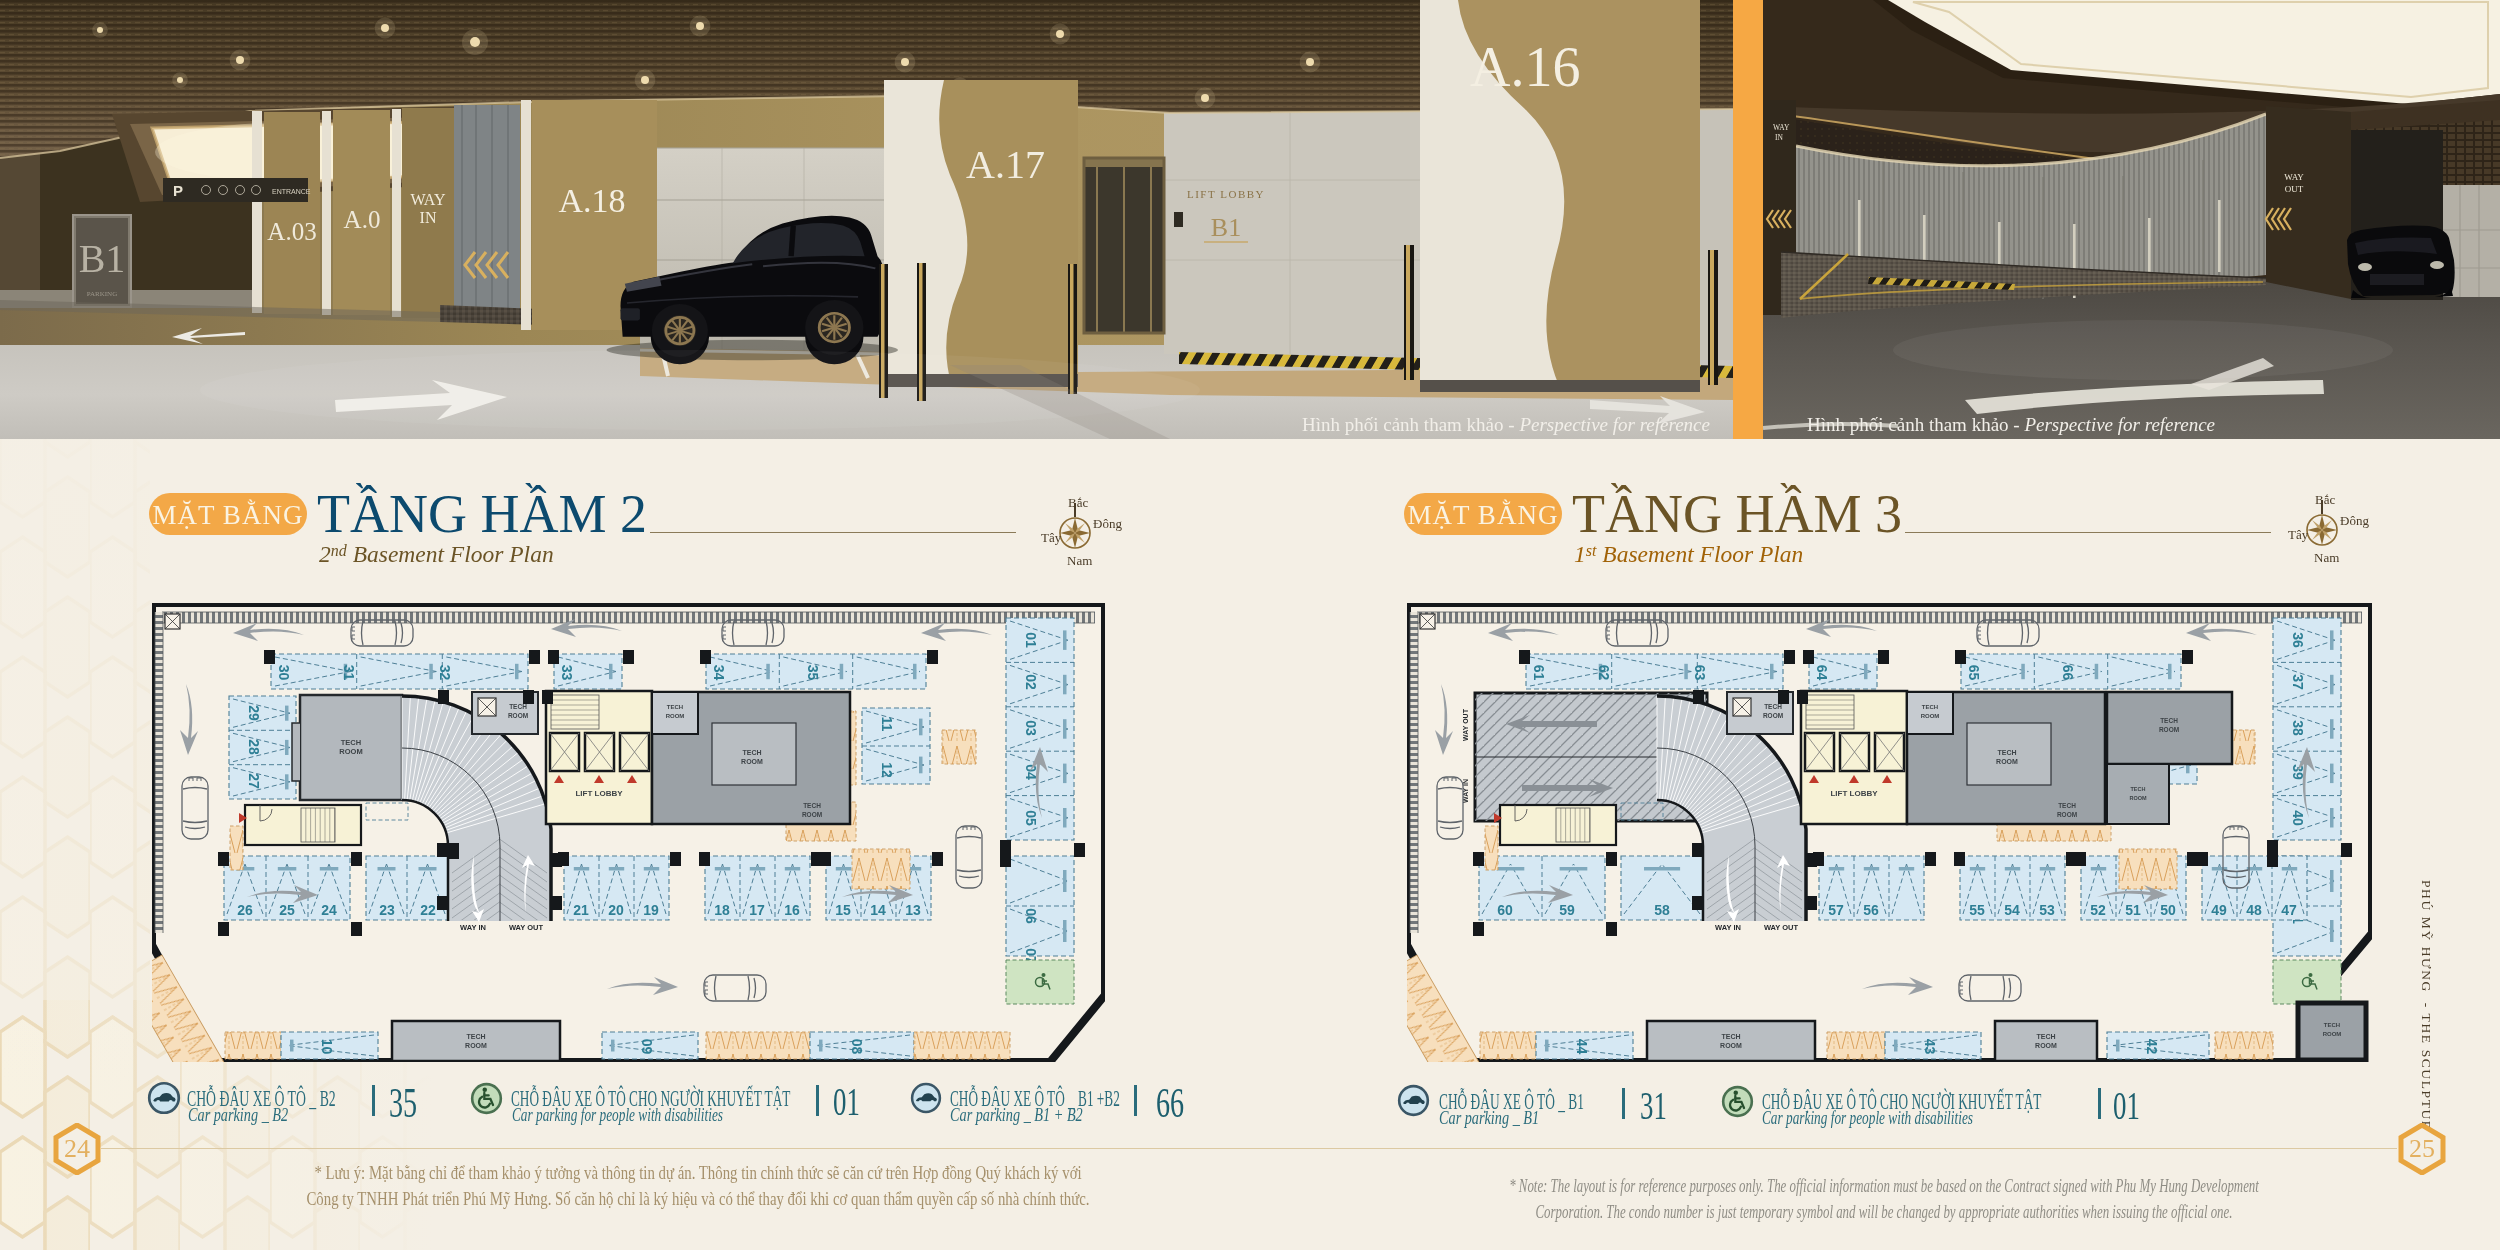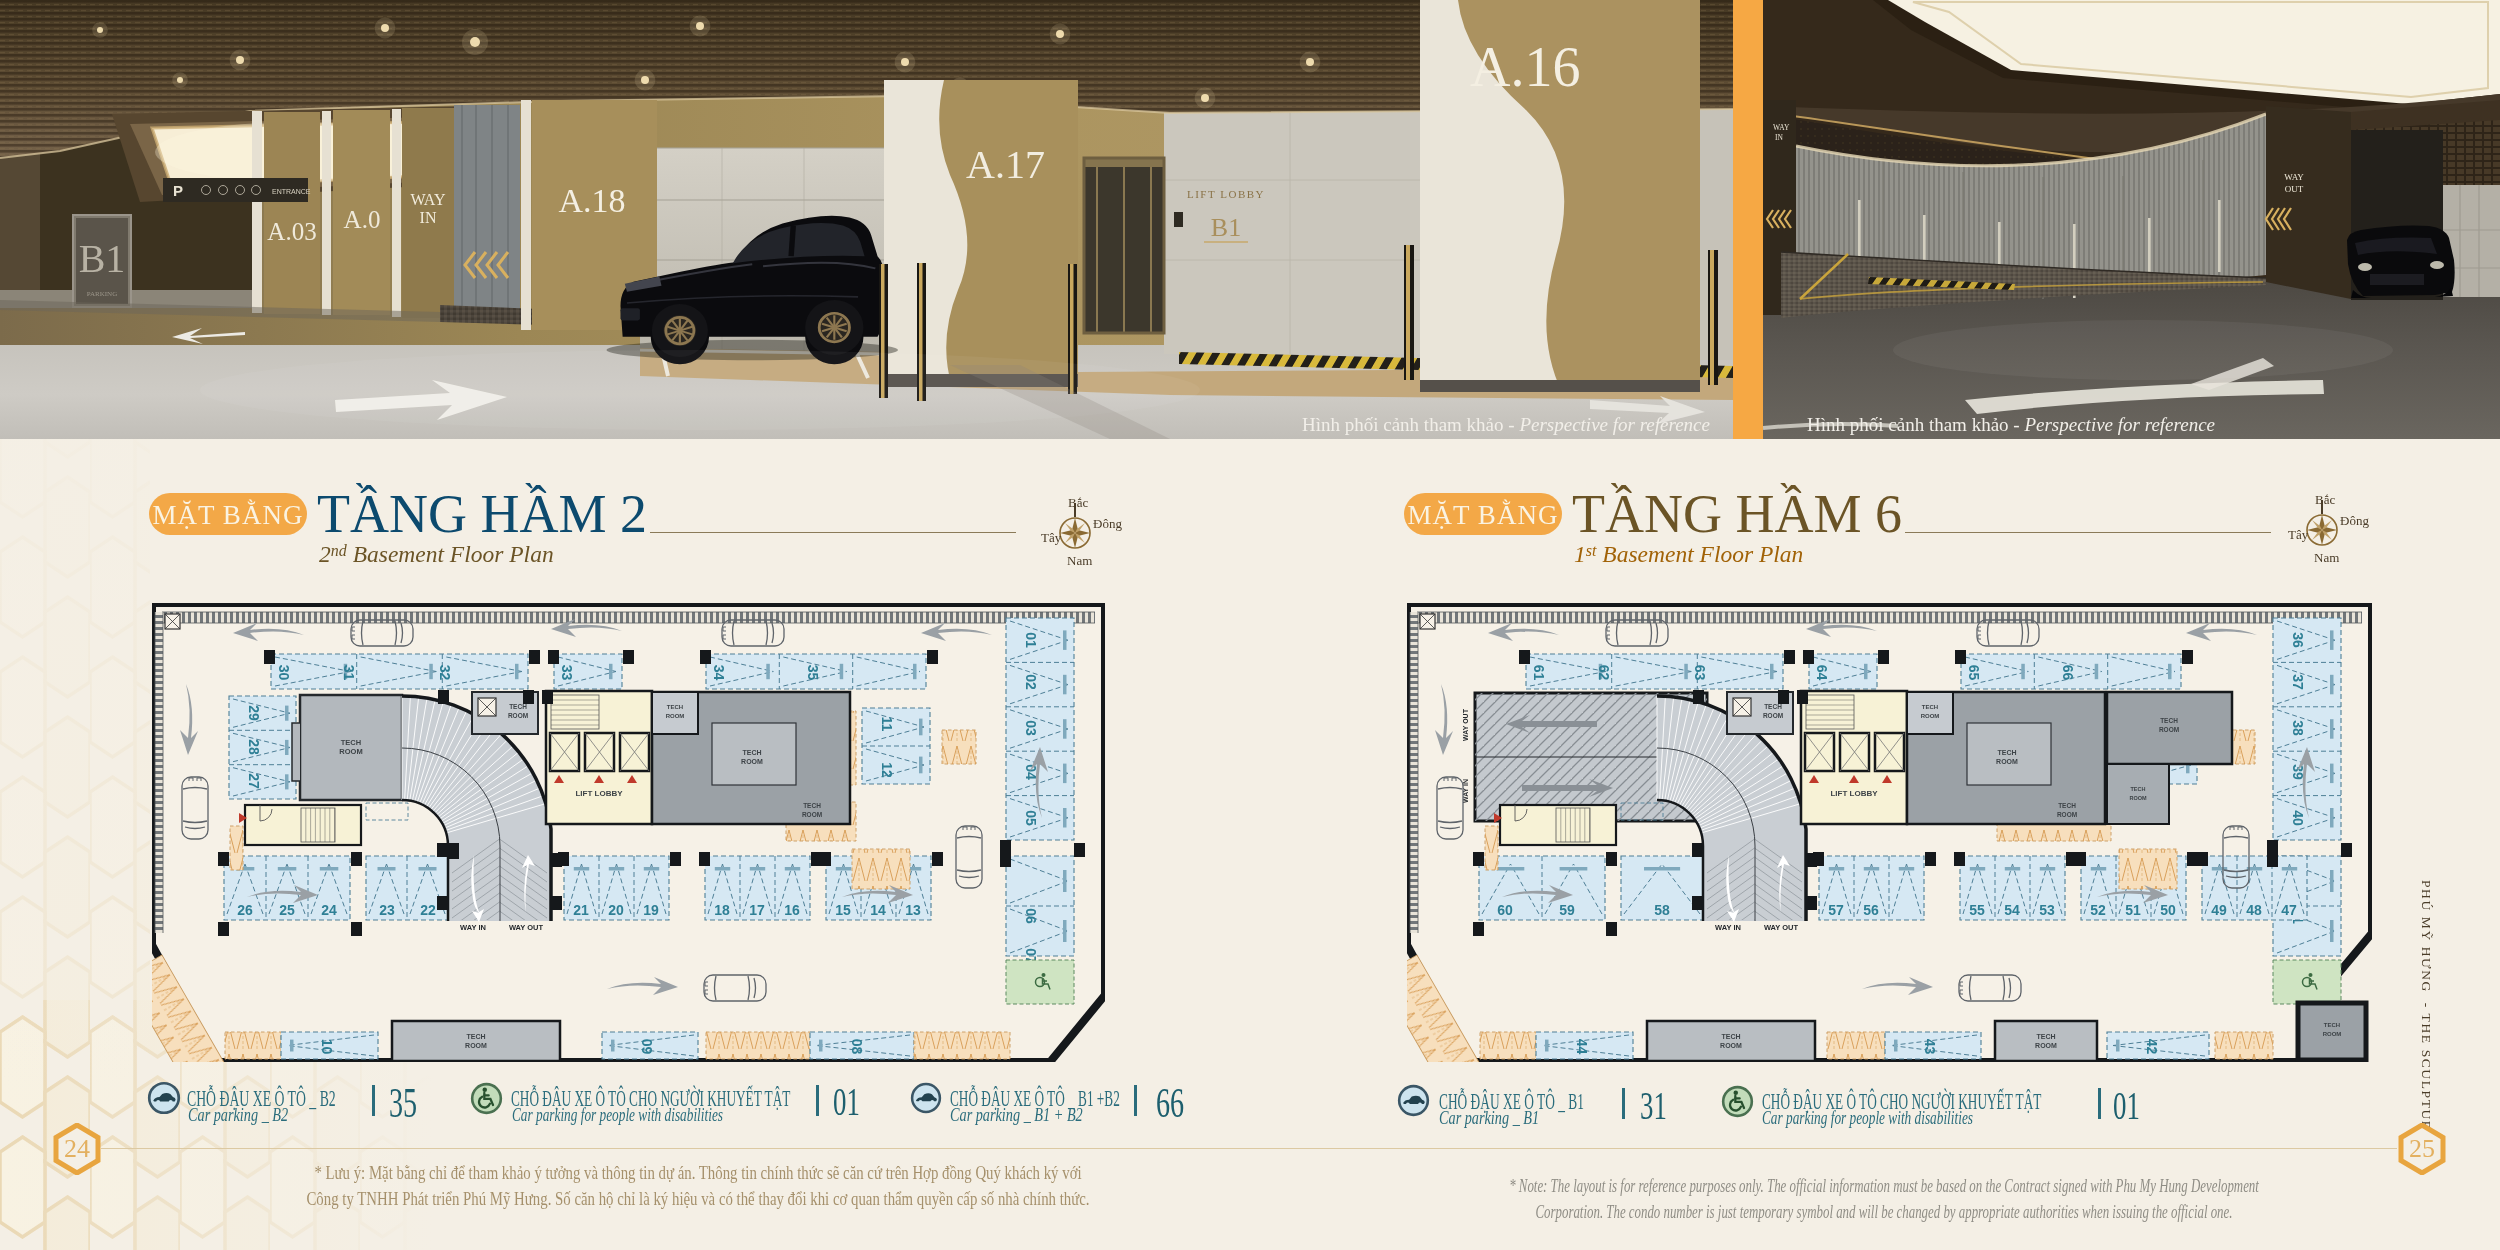--- a/index.html
+++ b/index.html
@@ -921,21 +921,21 @@
 
   <div class="abs" style="left:1285px;top:414px;width:425px;text-align:right;font-size:19px;color:#f2efe9;">Hình phối cảnh tham khảo - <i>Perspective for reference</i></div>
   <div class="abs" style="left:1807px;top:414px;width:500px;font-size:19px;color:#f2efe9;">Hình phối cảnh tham khảo - <i>Perspective for reference</i></div>
 
   <div class="abs" style="left:149px;top:493px;width:158px;height:42px;border-radius:21px;background:#f3a847;color:#faf3e2;font-size:27px;text-align:center;line-height:44px;letter-spacing:1px;white-space:nowrap;">MẶT BẰNG</div>
   <div class="abs" style="left:317px;top:487px;font-size:54px;line-height:1;color:#0c4a6e;letter-spacing:0px;">TẦNG HẦM 2</div>
   <div class="abs" style="left:319px;top:541px;font-size:23.5px;font-style:italic;color:#6b5426;">2<span style="font-size:16px;vertical-align:6px;">nd</span> Basement Floor Plan</div>
   <div class="abs" style="left:650px;top:532px;width:366px;height:1px;background:#8a7a58;"></div>
 
   <div class="abs" style="left:1404px;top:493px;width:158px;height:42px;border-radius:21px;background:#f3a847;color:#faf3e2;font-size:27px;text-align:center;line-height:44px;letter-spacing:1px;white-space:nowrap;">MẶT BẰNG</div>
-  <div class="abs" style="left:1572px;top:487px;font-size:54px;line-height:1;color:#6b5426;letter-spacing:0px;">TẦNG HẦM 6</div>
+  <div class="abs" style="left:1572px;top:487px;font-size:54px;line-height:1;color:#6b5426;letter-spacing:0px;">TẦNG HẦM 3</div>
   <div class="abs" style="left:1574px;top:541px;font-size:23.5px;font-style:italic;color:#a16207;">1<span style="font-size:16px;vertical-align:6px;">st</span> Basement Floor Plan</div>
   <div class="abs" style="left:1905px;top:532px;width:366px;height:1px;background:#8a7a58;"></div>
 
   <style>
     .lgt{position:absolute;font-size:24px;color:#2a6c7c;white-space:nowrap;transform-origin:0 0;}
     .lgi{position:absolute;font-size:19px;font-style:italic;color:#2a6c7c;white-space:nowrap;transform-origin:0 0;}
     .lgn{position:absolute;font-size:42px;line-height:1;color:#1d5f6e;transform-origin:0 0;transform:scaleX(0.67);}
     .lgd{position:absolute;width:2.5px;height:31px;background:#2a6c7c;}
   </style>
   <svg class="abs" style="left:147px;top:1081px;" width="34" height="34" viewBox="0 0 38 38">

